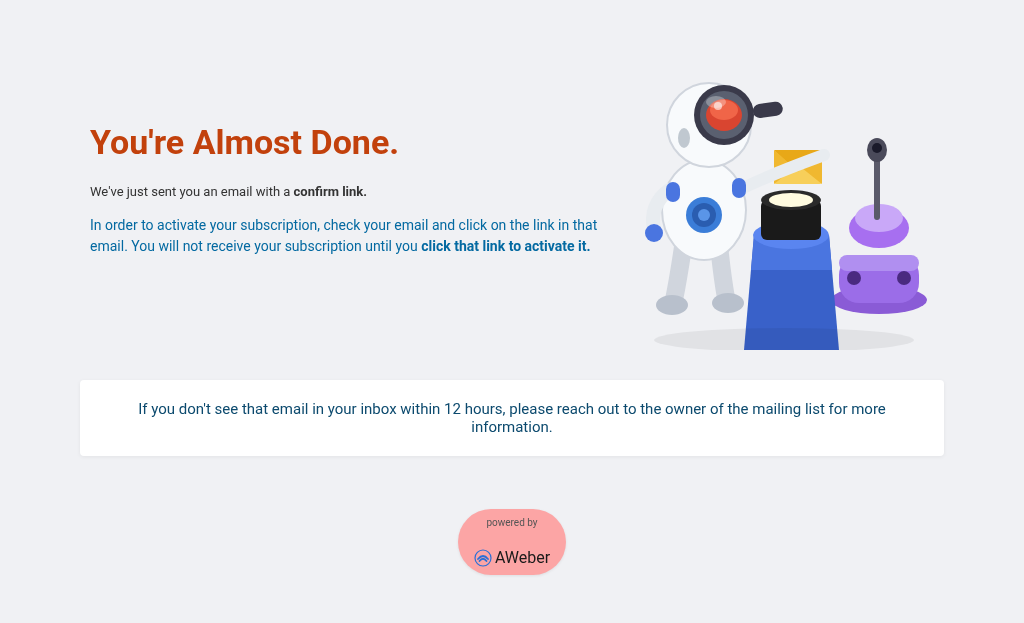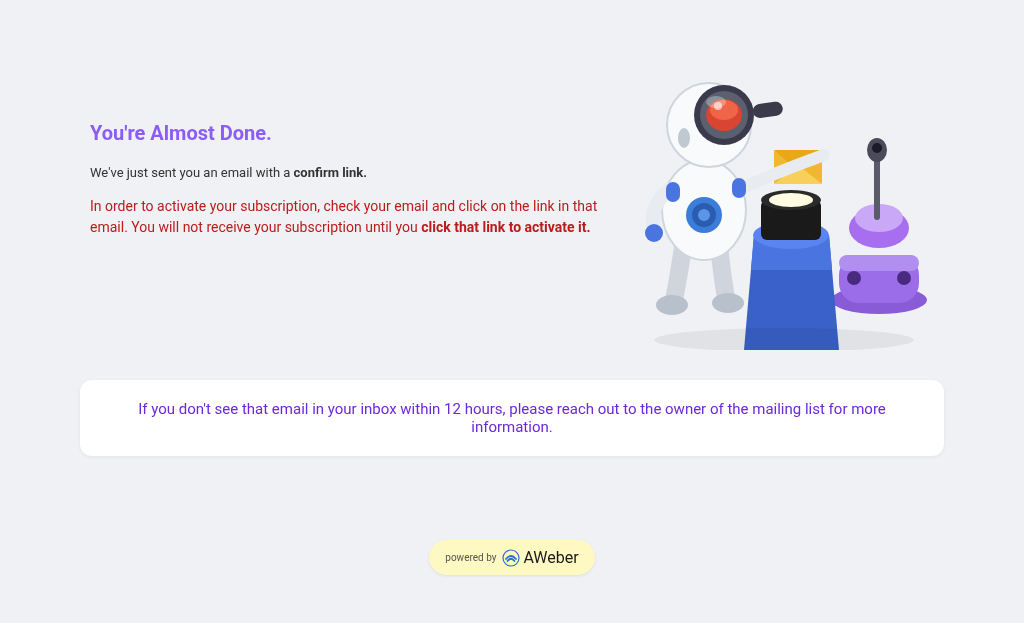--- a/index.html
+++ b/index.html
@@ -19,71 +19,72 @@
       display: flex;
       padding: 30px 80px 0 90px;
       gap: 20px;
     }
     .text-col {
       flex: 1;
       padding-top: 90px;
       max-width: 520px;
     }
     .heading {
-      font-size: 20px;
+      font-size: 34px;
       font-weight: 700;
-      color: #8b5cf6;
+      color: #c2410c;
       line-height: 1.35;
       margin-bottom: 18px;
     }
     .subheading {
       font-size: 13px;
       color: #333;
       margin-bottom: 16px;
     }
     .subheading .bold { font-weight: 700; }
     .body-text {
       font-size: 14px;
-      color: #b91c1c;
+      color: #0369a1;
       line-height: 1.5;
     }
     .body-text .bold { font-weight: 700; }
     .illustration {
       width: 320px;
       height: 320px;
       position: relative;
       flex-shrink: 0;
     }
     .illustration svg { width: 100%; height: 100%; }
     .notice-box {
       margin: 30px 80px 0 80px;
       background: #fff;
-      border-radius: 12px;
+      border-radius: 4px;
       box-shadow: 0 1px 4px rgba(0,0,0,0.06);
       padding: 20px 30px;
       text-align: center;
       font-size: 15px;
-      color: #6d28d9;
+      color: #0c4a6e;
     }
     .footer {
       position: absolute;
       bottom: 28px;
       left: 0;
       right: 0;
       text-align: center;
     }
     .badge {
       display: inline-flex;
       align-items: center;
-      background: #fef9c3;
+      background: #fca5a5;
       border-radius: 999px;
       padding: 8px 16px;
       box-shadow: 0 1px 3px rgba(0,0,0,0.08);
-      gap: 6px;
+      gap: 20px;
       margin-bottom: 20px;
+      flex-direction: column;
     }
     .badge-text {
       font-size: 10px;
       color: #555;
     }
     .badge-logo {
       display: inline-flex;
       align-items: center;
       gap: 3px;
       font-size: 16px;

